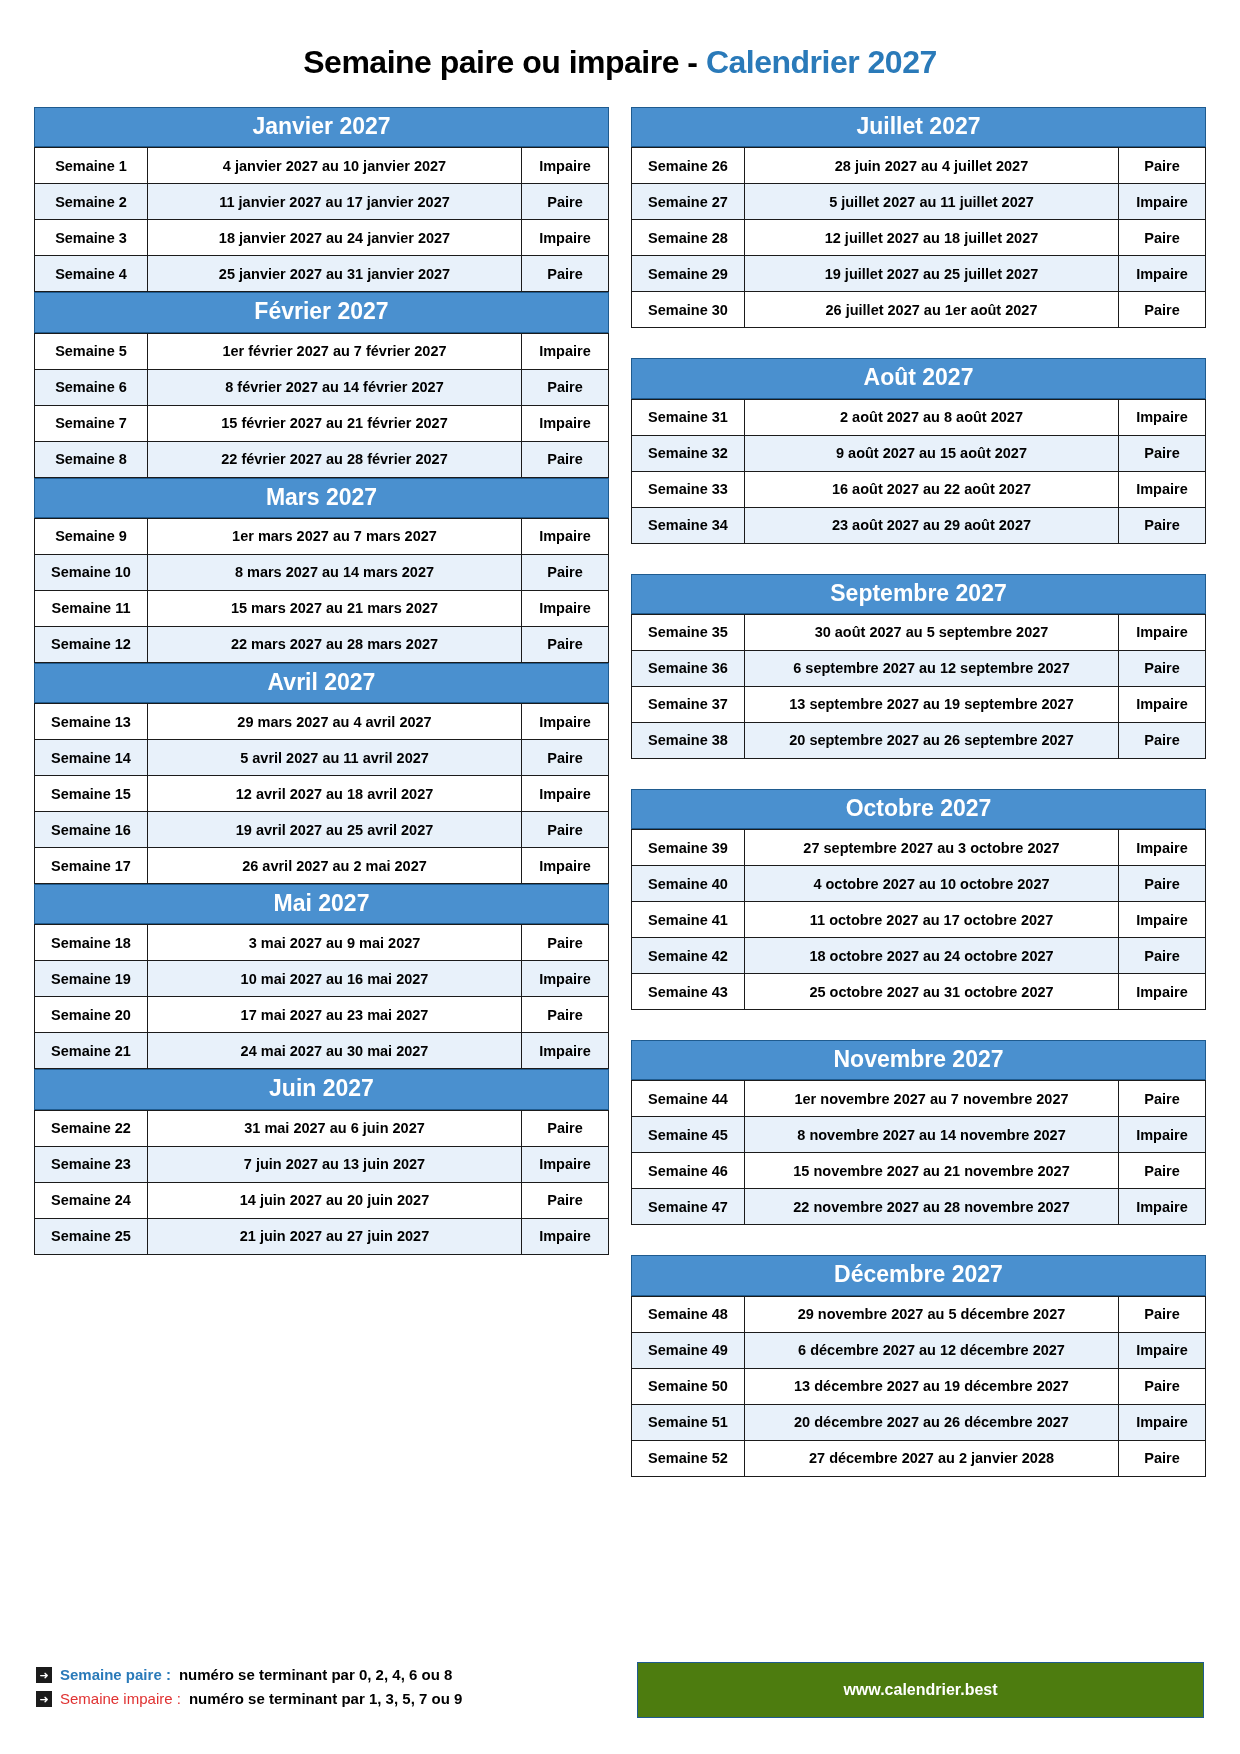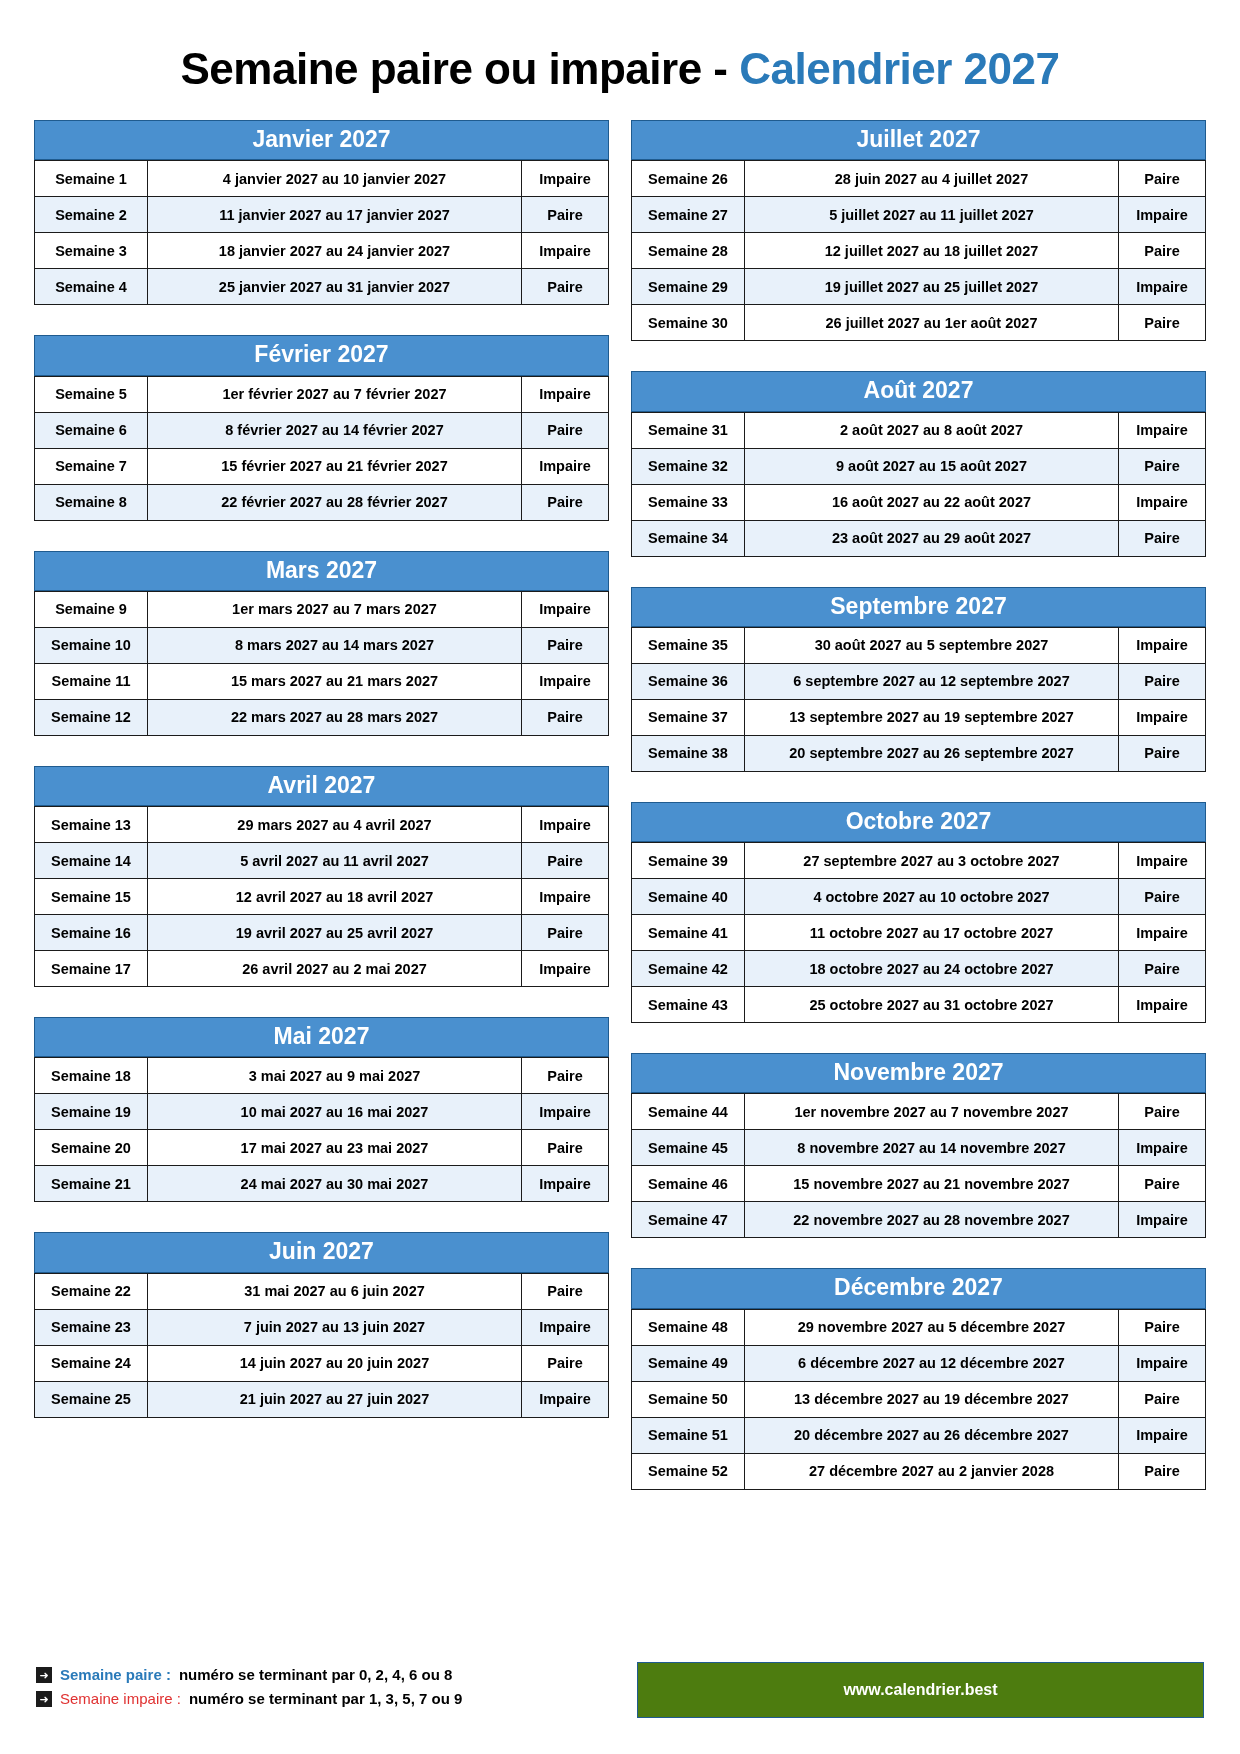--- a/index.html
+++ b/index.html
@@ -16,40 +16,39 @@
   }
   .page {
     width: 1240px;
     height: 1754px;
     box-sizing: border-box;
     padding: 30px 34px 20px 34px;
     position: relative;
   }
   .title {
     text-align: center;
-    font-size: 44px;
+    font-size: 32px;
     font-weight: bold;
     letter-spacing: -0.5px;
     margin: 14px 0 26px 0;
     white-space: nowrap;
   }
   .title .accent {
     color: #2a7ab9;
   }
   .columns {
     display: flex;
     gap: 22px;
     align-items: flex-start;
   }
   .col {
     flex: 1 1 0;
     min-width: 0;
   }
   .month {
-    margin-bottom: 30px;
   }
   .month-header {
     background: #4a90cf;
     border: 1px solid #1f5b8f;
     color: #ffffff;
     font-size: 23px;
     font-weight: bold;
     text-align: center;
     padding: 6px 0 7px 0;
     line-height: 1.1;

